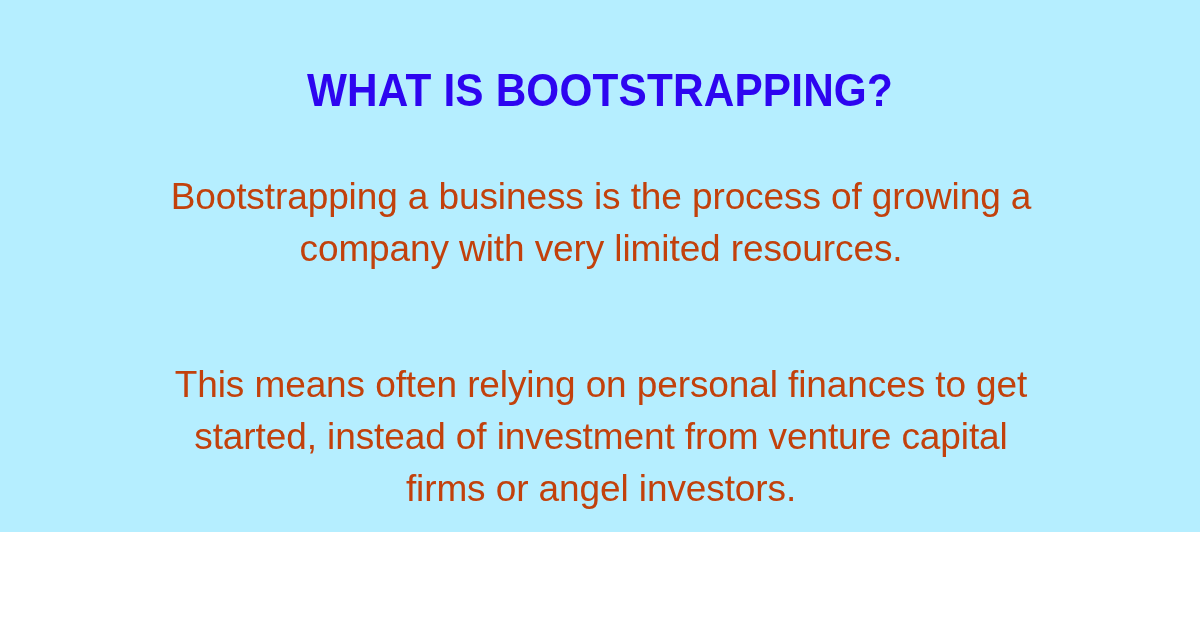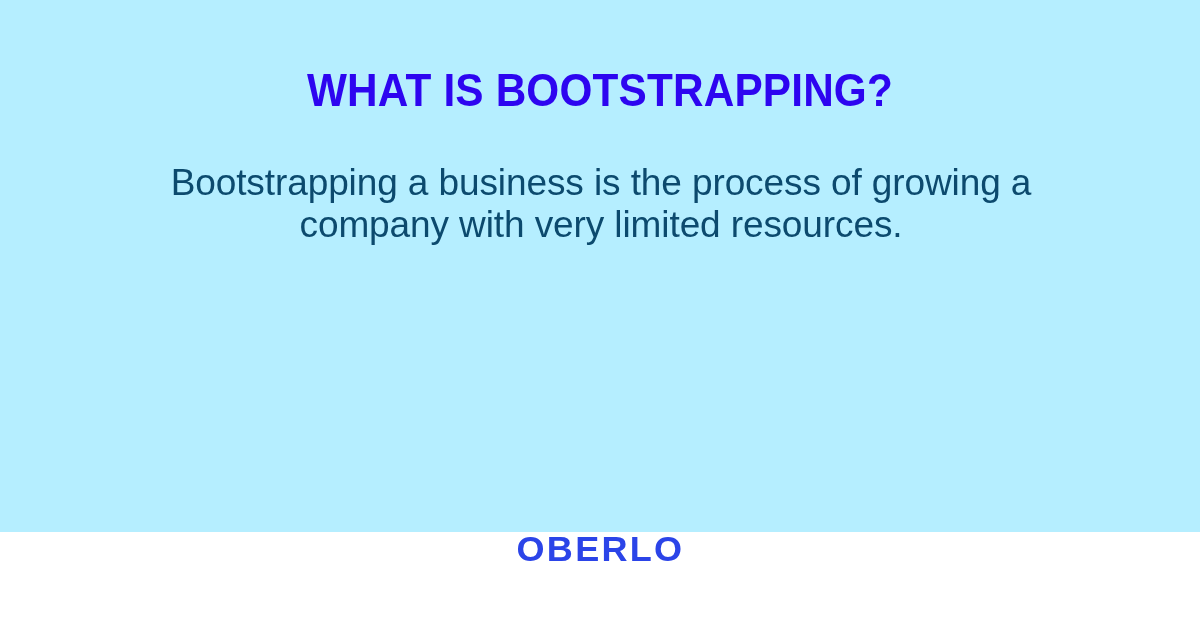--- a/index.html
+++ b/index.html
@@ -46,26 +46,26 @@
 
   .body-block {
     position: absolute;
     top: 155px;
     left: 145px;
     width: 912px;
     text-align: center;
   }
 
   .body-para {
-    margin: 7px;
-    color: #0c4a6e;
+    margin: 16px;
+    color: #c2410c;
     font-family: "Liberation Sans", sans-serif;
     font-weight: 400;
     font-size: 37px;
-    line-height: 42px;
+    line-height: 52px;
     letter-spacing: -0.1px;
   }
 
   .para-gap {
     height: 52px;
   }
 
   .logo {
     position: absolute;
     top: 529px;
@@ -90,19 +90,17 @@
 </head>
 <body>
 
 <div class="card">
 
   <h1 class="card-title">WHAT IS BOOTSTRAPPING?</h1>
 
   <div class="body-block">
     <p class="body-para">Bootstrapping a business is the process of growing a company with very limited resources.</p>
     <div class="para-gap"></div>
+    <p class="body-para">This means often relying on personal finances to get started, instead of investment from venture capital firms or angel investors.</p>
   </div>
 
-  <div class="logo">
-    <span class="logo-text">OBERLO</span>
-  </div>
 
 </div>
 
 </body></html>

